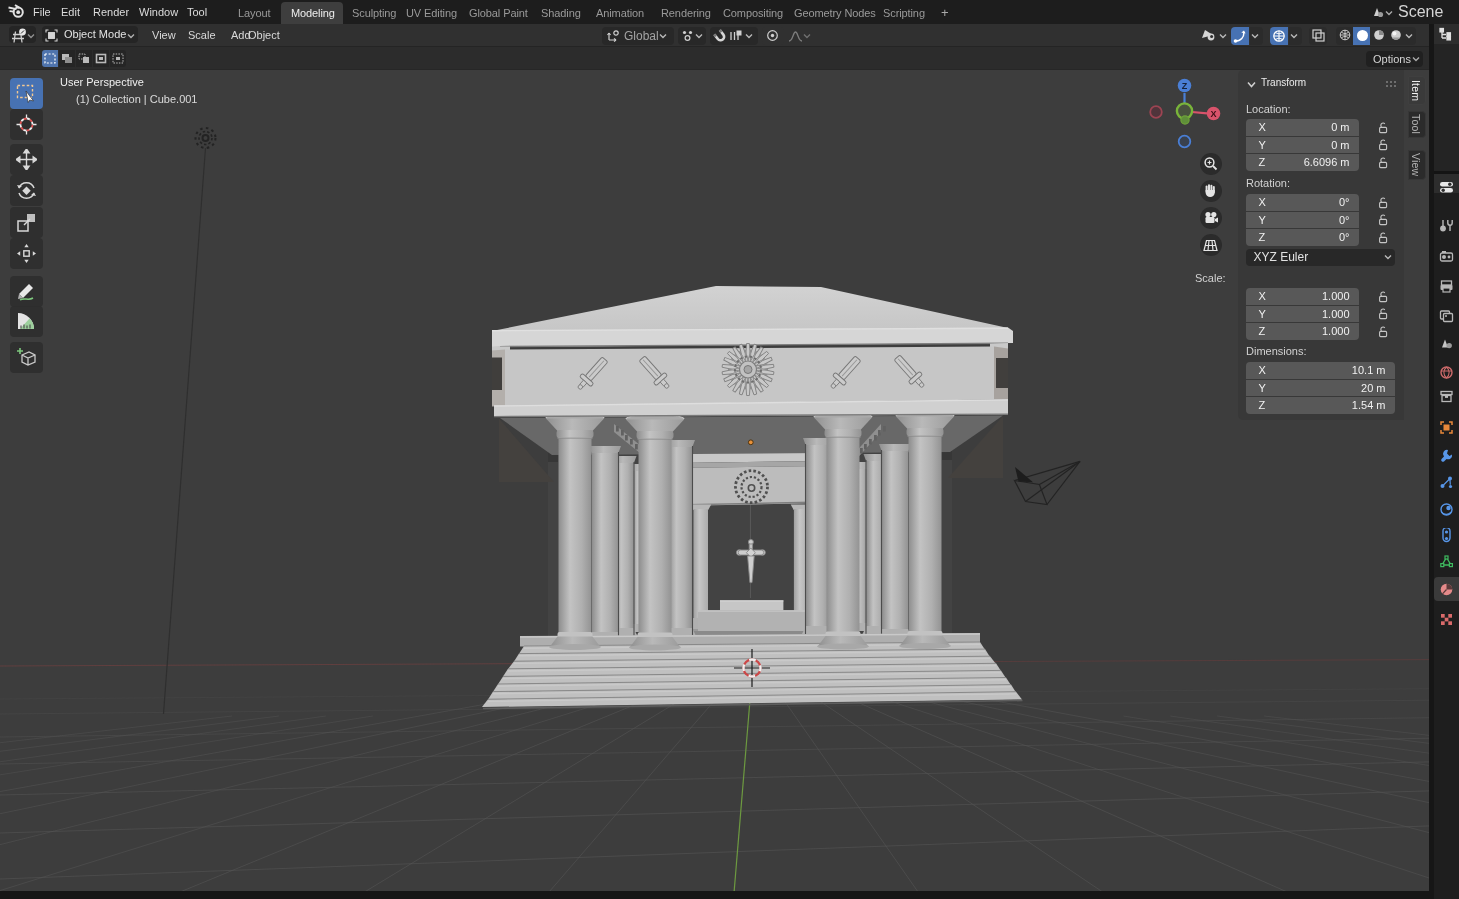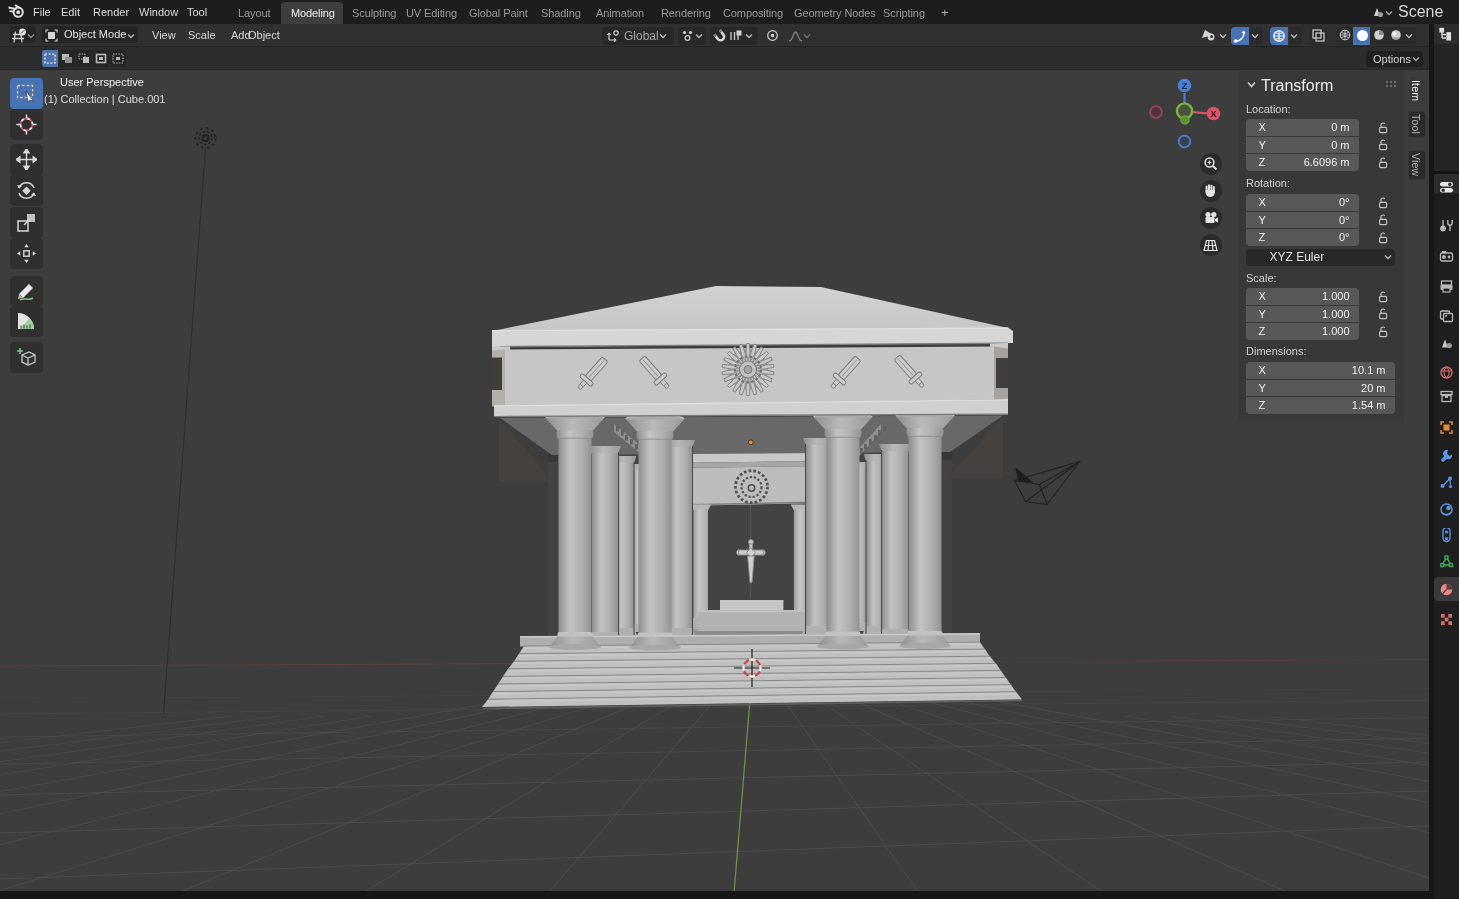--- a/index.html
+++ b/index.html
@@ -550,21 +550,21 @@
   </svg>
 <svg class="abs" style="left:95px;top:53px" width="12" height="11" viewBox="0 0 12 11">
 <rect x="1.5" y="1.5" width="9" height="8" fill="none" stroke="#b9b9b9" stroke-width="1.6"></rect>
 <rect x="4" y="4" width="4" height="3" fill="#b9b9b9"></rect>
   </svg>
 <svg class="abs" style="left:112px;top:53px" width="12" height="11" viewBox="0 0 12 11">
 <rect x="1" y="1" width="10" height="9" fill="none" stroke="#b9b9b9" stroke-width="1" stroke-dasharray="1.5 1.2"></rect>
 <rect x="4" y="4" width="4" height="3" fill="#b9b9b9"></rect>
   </svg>
 <div class="vptext" style="left:60px;top:76px">User Perspective</div>
-<div class="vptext" style="left:44px;top:93px;opacity:.8">(1) Collection | Cube.001</div>
+<div class="vptext" style="left:76px;top:93px;opacity:.8">(1) Collection | Cube.001</div>
 <div class="toolbtn act" style="top:78px"></div>
 <div class="toolbtn" style="top:109px"></div>
 <div class="toolbtn" style="top:144px"></div>
 <div class="toolbtn" style="top:175px"></div>
 <div class="toolbtn" style="top:207px"></div>
 <div class="toolbtn" style="top:238px"></div>
 <div class="toolbtn" style="top:276px"></div>
 <div class="toolbtn" style="top:306px"></div>
 <div class="toolbtn" style="top:342px"></div>
 <svg class="abs" style="left:16px;top:84px" width="21" height="19" viewBox="0 0 21 19">
@@ -647,21 +647,21 @@
 <rect x="2.5" y="7" width="9" height="6" rx="1.2" fill="#e4e4e4"></rect>
 <path d="M12,9 L15,7.5 V12.5 L12,11 Z" fill="#e4e4e4"></path>
   </svg>
 <svg class="abs" style="left:1203px;top:238px" width="15" height="15" viewBox="0 0 15 15">
 <path d="M3.5,2.5 H11.5 L14,12.5 H1 Z M6,2.5 L5,12.5 M9,2.5 L10,12.5 M2.2,7.5 H12.8" fill="none" stroke="#e4e4e4" stroke-width="1.2"></path>
   </svg>
 <div class="npanel"></div>
 <svg class="abs" style="left:1246px;top:79px" width="11" height="11" viewBox="0 0 11 11">
 <polyline points="2,3.5 5.5,7.5 9,3.5" fill="none" stroke="#d0d0d0" stroke-width="1.5"></polyline>
   </svg>
-<div class="nlab" style="left:1261px;top:77px;color:#ececec;font-size:16px">Transform</div>
+<div class="nlab" style="left:1261px;top:77px;color:#ececec;font-size:10px">Transform</div>
 <svg class="abs" style="left:1385px;top:80px" width="12" height="8" viewBox="0 0 12 8">
 <g fill="#808080">
       <circle cx="2" cy="2" r="1"></circle>
       <circle cx="6" cy="2" r="1"></circle>
       <circle cx="10" cy="2" r="1"></circle>
 <circle cx="2" cy="6" r="1"></circle>
       <circle cx="6" cy="6" r="1"></circle>
       <circle cx="10" cy="6" r="1"></circle>
     </g>
   </svg>
@@ -708,25 +708,25 @@
     <path d="M4,5.2 V3.8 a2.2,2.2 0 0 1 4.2,-0.9" fill="none" stroke="#c6c6c6" stroke-width="1.1" transform="rotate(-14 4 4)"></path>
   </svg>
 <div class="nfield" style="left:1245.5px;top:229.0px;width:113px;border-radius:0 0 4px 4px">
     <span class="xl">Z</span>
     <span class="vl">0°</span>
   </div>
 <svg class="abs" style="left:1377px;top:231.5px" width="12" height="12" viewBox="0 0 12 12">
     <rect x="2.6" y="5.4" width="7" height="5.2" rx="1" fill="none" stroke="#c6c6c6" stroke-width="1.1"></rect>
     <path d="M4,5.2 V3.8 a2.2,2.2 0 0 1 4.2,-0.9" fill="none" stroke="#c6c6c6" stroke-width="1.1" transform="rotate(-14 4 4)"></path>
   </svg>
-<div class="ddown" style="left:1245.5px;top:248.5px;width:149px;height:17px;line-height:17px;font-size:12px"><span style="margin-left:24px">XYZ Euler</span></div>
+<div class="ddown" style="left:1245.5px;top:248.5px;width:149px;height:17px;line-height:17px;font-size:12px"><span style="margin-left:8px">XYZ Euler</span></div>
 <svg class="abs" style="left:1383px;top:252px" width="10" height="10" viewBox="0 0 10 10">
     <polyline points="2,3.5 5,6.5 8,3.5" fill="none" stroke="#b8b8b8" stroke-width="1.4"></polyline>
   </svg>
-<div class="nlab" style="left:1246px;top:272px">Scale:</div>
+<div class="nlab" style="left:1195px;top:272px">Scale:</div>
 <div class="nfield" style="left:1245.5px;top:288.0px;width:113px;border-radius:4px 4px 0 0">
     <span class="xl">X</span>
     <span class="vl">1.000</span>
   </div>
 <svg class="abs" style="left:1377px;top:290.5px" width="12" height="12" viewBox="0 0 12 12">
     <rect x="2.6" y="5.4" width="7" height="5.2" rx="1" fill="none" stroke="#c6c6c6" stroke-width="1.1"></rect>
     <path d="M4,5.2 V3.8 a2.2,2.2 0 0 1 4.2,-0.9" fill="none" stroke="#c6c6c6" stroke-width="1.1" transform="rotate(-14 4 4)"></path>
   </svg>
 <div class="nfield" style="left:1245.5px;top:305.5px;width:113px;border-radius:0">
     <span class="xl">Y</span>

